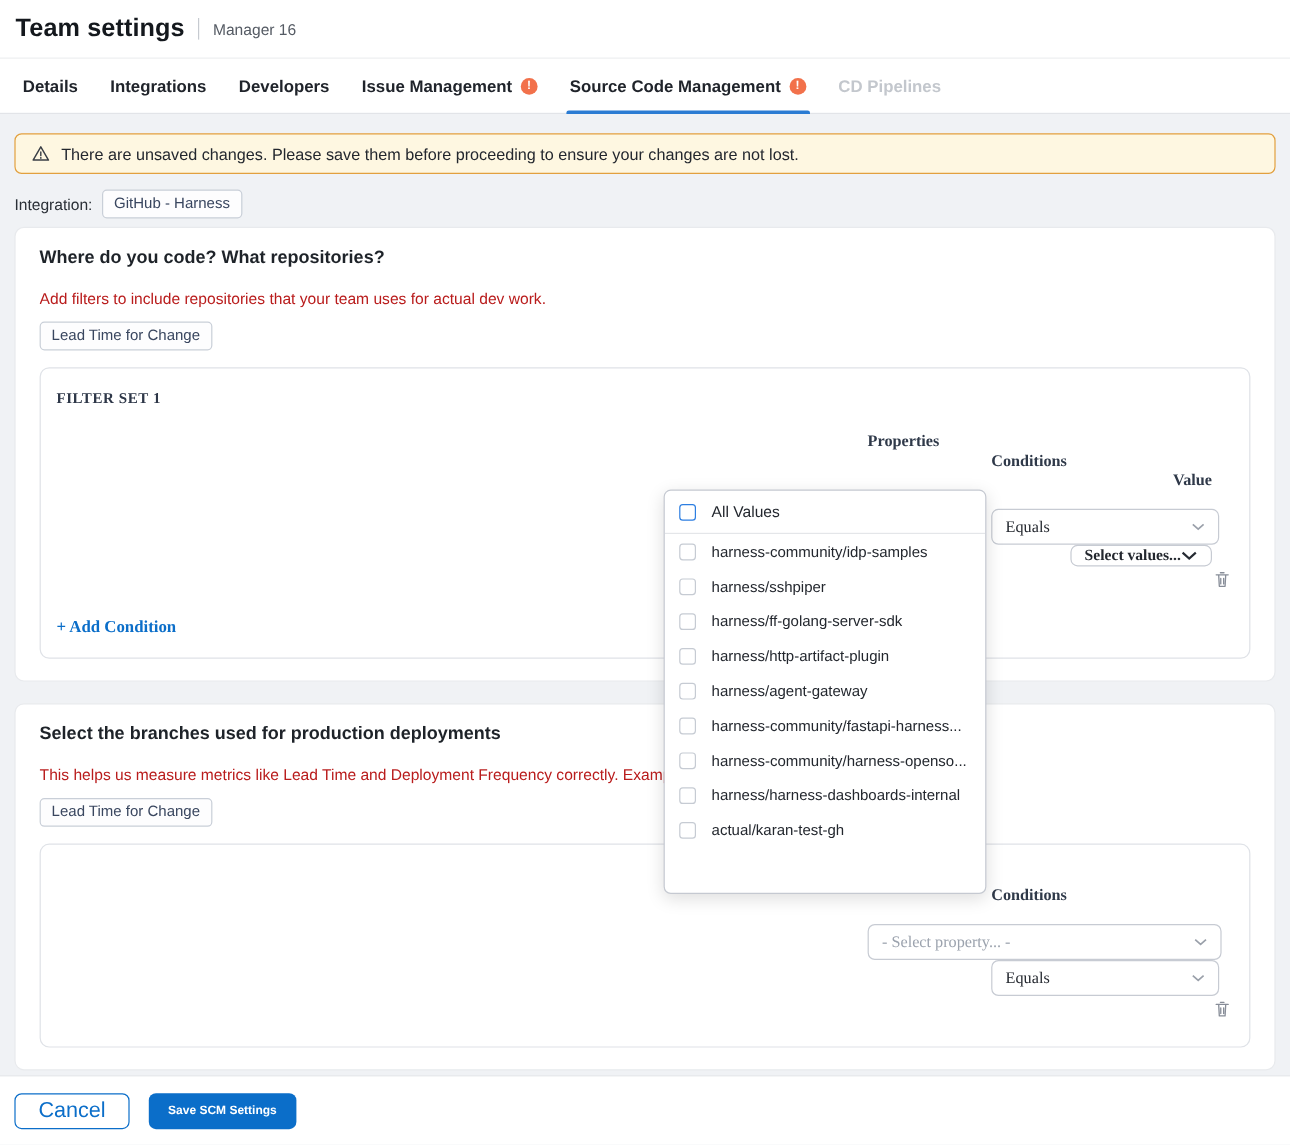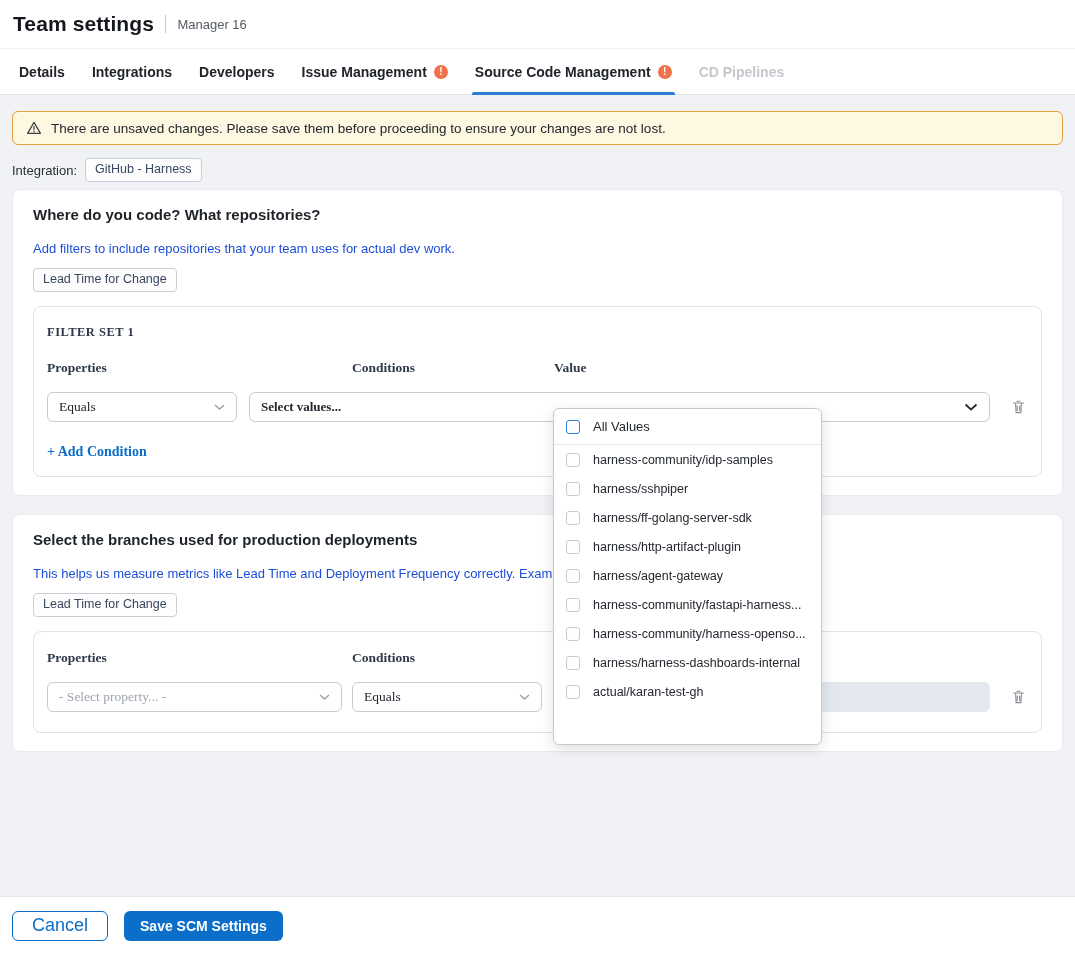--- a/index.html
+++ b/index.html
@@ -31,25 +31,25 @@
   
   .integration-row { margin:14px 12px 0; height:22px; display:flex; align-items:center; gap:8px;
             font-size:13px; color:#2A2F36; }
   .chip { border:1px solid #C9CFD8; border-radius:4px; padding:3px 9px 4px; font-size:12.5px;
           color:#39465F; background:#FDFDFE; display:inline-block; line-height:15px; }
   
   .card { background:#fff; border:1px solid #E8EAED; border-radius:8px; margin:0 12px; padding:16px 20px 18px; }
   .card1 { margin-top:8px; }
   .card2 { margin-top:18px; }
   .card-title { font-size:15px; font-weight:bold; color:#1E2329; margin:0 0 6px; }
-  .card-sub { font-size:13px; color:#1d4ed8; margin:18px 0 12px; white-space:nowrap; overflow:hidden; }
+  .card-sub { font-size:13px; color:#b91c1c; margin:18px 0 12px; white-space:nowrap; overflow:hidden; }
   .metric-chip { margin-bottom:14px; }
   .filterset { border:1px solid #DFE2E7; border-radius:8px; padding:14px 13px 16px;font-family:Liberation Serif, serif; }
   .fs-title { font-size:12.5px; font-weight:bold; letter-spacing:.5px; color:#2E3748; margin:4px 0 20px; }
-  .cols { display:flex; align-items:center; }
+  .cols { display:flex; align-items:flex-end;flex-direction:column; }
   .labels-row { margin-bottom:16px; }
   .col-props { width:295px; margin-right:10px; }
   .col-conds { width:190px; margin-right:12px; }
   .col-value { flex:1; margin-right:18px; }
   .col-trash { width:20px; }
   .col-label { font-size:13.5px; font-weight:bold; color:#2F3949; }
   .select { height:30px; border:1px solid #C7CBD3; border-radius:6px; background:#fff;
             display:flex; align-items:center; justify-content:space-between;
             padding:0 11px; font-size:13.5px; color:#23272E; cursor:pointer; }
   .select .ph { color:#9CA3AE; }
@@ -70,21 +70,21 @@
   .all-values { border-bottom:1px solid #E4E6E9; height:36px; font-size:13px; color:#23272E; cursor:pointer; }
   .dd-item { height:29px; font-size:12.5px; color:#23272E; white-space:nowrap; cursor:pointer; }
   .cb { width:14px; height:14px; border:1.5px solid #C6CBD3; border-radius:3px; background:#fff; flex:none; }
   .cb.blue { border-color:#2C7EE1; }
   
   .footer { position:absolute; left:0; right:0; bottom:0; height:58px; background:#fff;
             border-top:1px solid #E3E5E9; display:flex; align-items:center; gap:16px; padding:0 12px; }
   .btn-cancel { height:30px; padding:0 19px; border:1.5px solid #0B6EC9; color:#0B6EC9; background:#fff;
                 border-radius:6px; font-weight:normal; font-size:18px; font-family:inherit; cursor:pointer; }
   .btn-save { height:30px; padding:0 16px; background:#0B6EC9; color:#fff; border:none;
-              border-radius:6px; font-weight:bold; font-size:14px; font-family:inherit; cursor:pointer; }
+              border-radius:6px; font-weight:bold; font-size:10px; font-family:inherit; cursor:pointer; }
 </style>
 </head>
 <body>
 
 <div class="header">
   <span class="page-title">Team settings</span>
   <span class="title-sep"></span>
   <span class="page-subtitle">Manager 16</span>
 </div>
 

